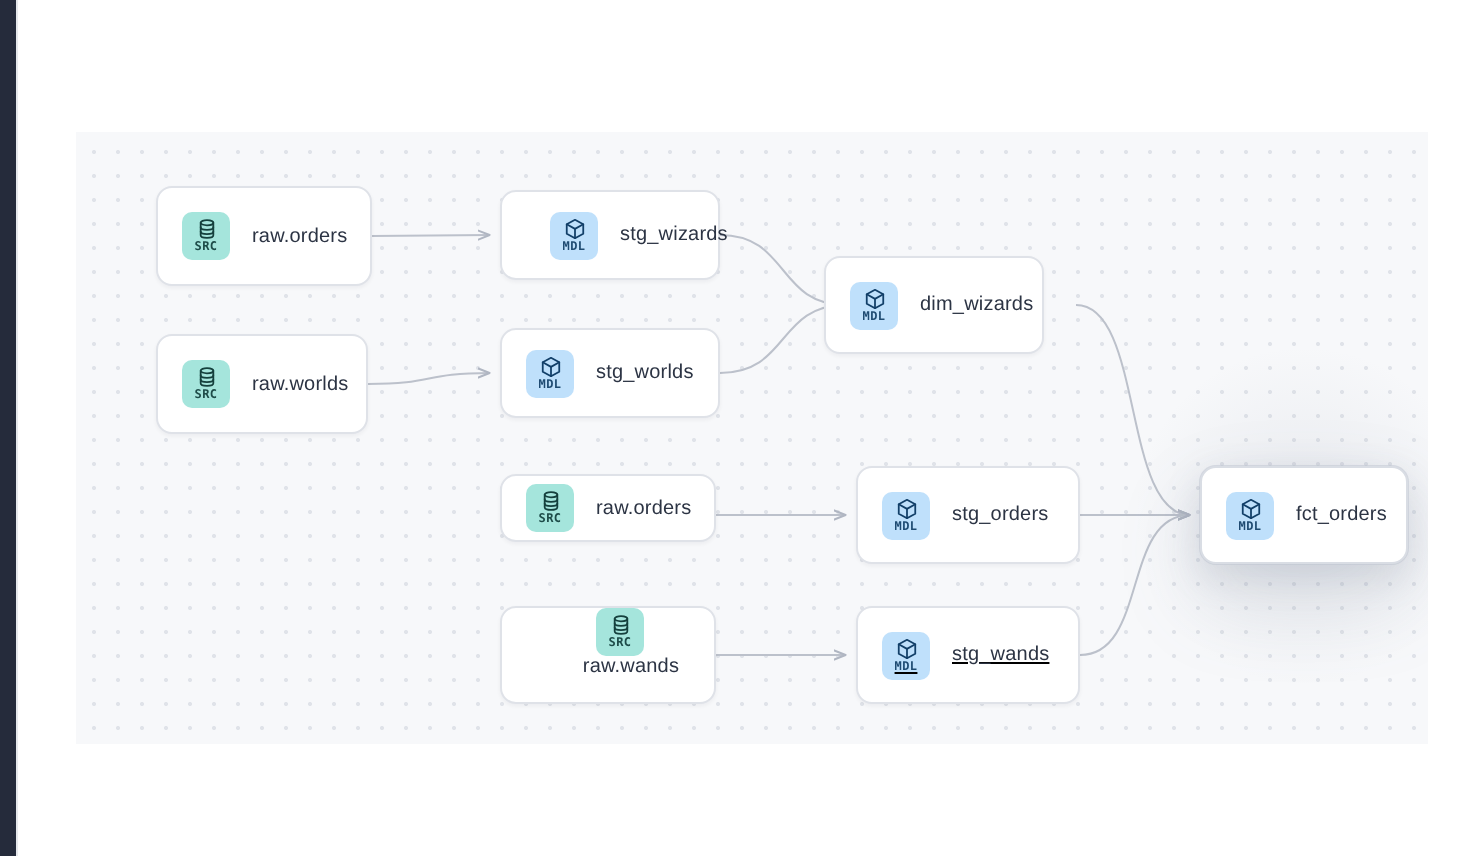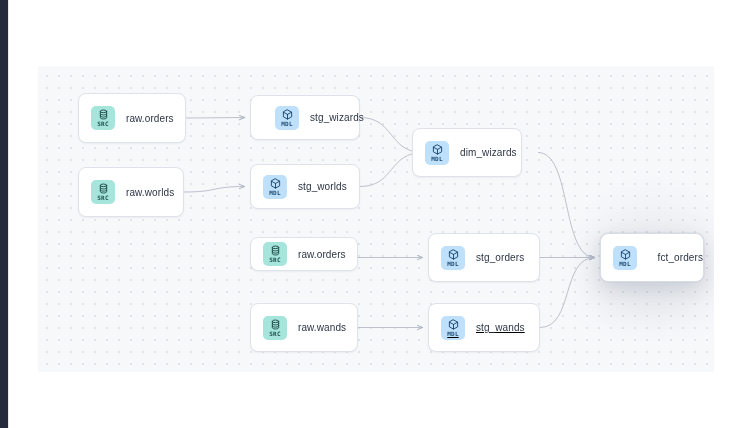--- a/index.html
+++ b/index.html
@@ -160,21 +160,21 @@
             <svg width="11" height="11" viewBox="0 0 16 16" fill="none" stroke="#15403d" stroke-width="1.3" stroke-linecap="round" stroke-linejoin="round">
               <ellipse cx="8" cy="3.4" rx="4.6" ry="1.9"></ellipse>
               <path d="M3.4 3.4 v9.2 c0 1.05 2.06 1.9 4.6 1.9 s4.6-.85 4.6-1.9 V3.4"></path>
               <path d="M3.4 6.7 c0 1.05 2.06 1.9 4.6 1.9 s4.6-.85 4.6-1.9"></path>
               <path d="M3.4 9.9 c0 1.05 2.06 1.9 4.6 1.9 s4.6-.85 4.6-1.9"></path>
             </svg>
             <div class="tag">SRC</div>
           </div>
           <div class="node-label">raw.orders</div>
         </div>
-        <div class="node" style="left: 212px; top: 237px; width: 108px; height: 49px;">
+        <div class="node" style="left: 212px; top: 237px; width: 108px; height: 49px; flex-direction: column;">
           <div class="badge src">
             <svg width="11" height="11" viewBox="0 0 16 16" fill="none" stroke="#15403d" stroke-width="1.3" stroke-linecap="round" stroke-linejoin="round">
               <ellipse cx="8" cy="3.4" rx="4.6" ry="1.9"></ellipse>
               <path d="M3.4 3.4 v9.2 c0 1.05 2.06 1.9 4.6 1.9 s4.6-.85 4.6-1.9 V3.4"></path>
               <path d="M3.4 6.7 c0 1.05 2.06 1.9 4.6 1.9 s4.6-.85 4.6-1.9"></path>
               <path d="M3.4 9.9 c0 1.05 2.06 1.9 4.6 1.9 s4.6-.85 4.6-1.9"></path>
             </svg>
             <div class="tag">SRC</div>
           </div>
           <div class="node-label">raw.wands</div>
@@ -206,21 +206,21 @@
             <svg width="11" height="11" viewBox="0 0 16 16" fill="none" stroke="#123f68" stroke-width="1.3" stroke-linecap="round" stroke-linejoin="round">
               <path d="M8 1.3 L14 4.6 V11.4 L8 14.7 L2 11.4 V4.6 Z"></path>
               <path d="M2 4.6 L8 7.9 L14 4.6"></path>
               <path d="M8 7.9 V14.7"></path>
             </svg>
             <div class="tag">MDL</div>
           </div>
           <div class="node-label">stg_wands</div>
         </div>
         <div class="glow" style="left: 529px; top: 106.5px; width: 170px; height: 170px;"></div>
-        <div class="node highlight" style="left: 562px; top: 167px; width: 104px; height: 49px; justify-content: space-between;">
+        <div class="node highlight" style="left: 562px; top: 167px; width: 104px; height: 49px;">
           <div class="badge mdl">
             <svg width="11" height="11" viewBox="0 0 16 16" fill="none" stroke="#123f68" stroke-width="1.3" stroke-linecap="round" stroke-linejoin="round">
               <path d="M8 1.3 L14 4.6 V11.4 L8 14.7 L2 11.4 V4.6 Z"></path>
               <path d="M2 4.6 L8 7.9 L14 4.6"></path>
               <path d="M8 7.9 V14.7"></path>
             </svg>
             <div class="tag">MDL</div>
           </div>
           <div class="node-label">fct_orders</div>
         </div>

